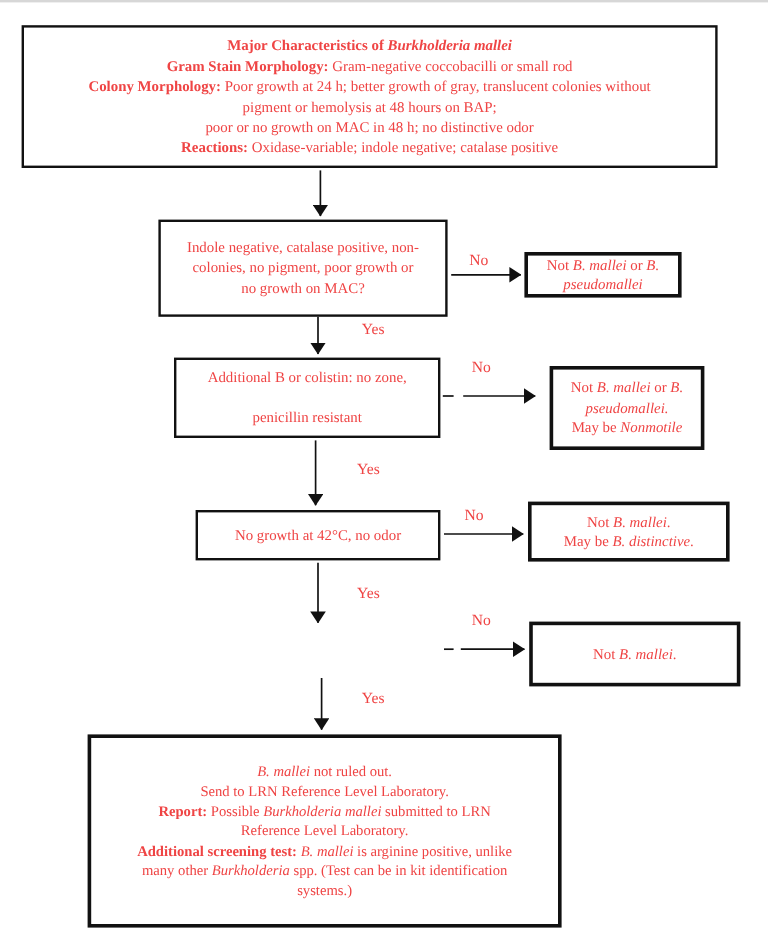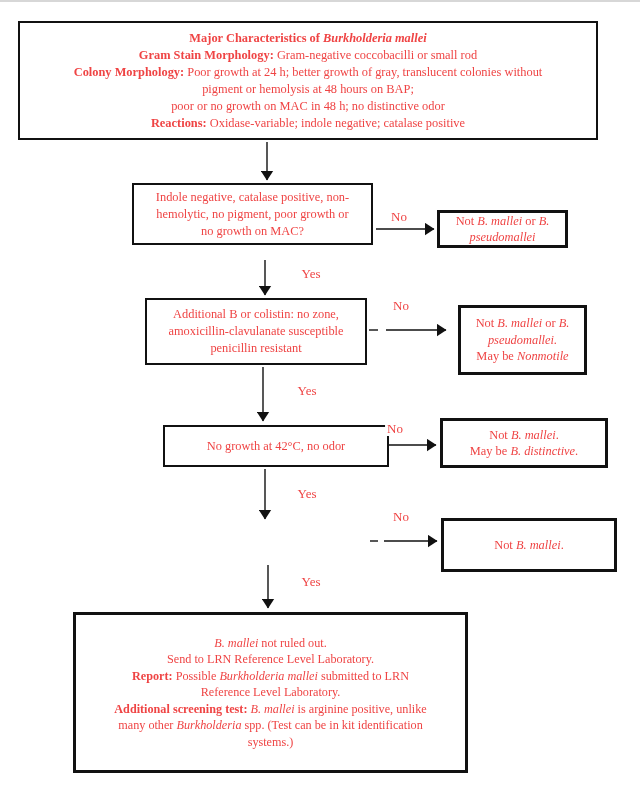--- a/index.html
+++ b/index.html
@@ -76,37 +76,37 @@
     <path d="M386,330 L446,330" stroke="#111111" stroke-width="1.4" fill="none" marker-end="url(#ah)"></path>
     <path d="M370,445 L436,445" stroke="#111111" stroke-width="1.4" fill="none" marker-end="url(#ah)"></path>
     <path d="M370,541 L378,541" stroke="#111111" stroke-width="1.4" fill="none"></path>
     <path d="M384,541 L437,541" stroke="#111111" stroke-width="1.4" fill="none" marker-end="url(#ah)"></path>
   </svg>
 
   <div class="box" style="left:18px; top:21px; width:580px; height:119px;">
     <div class="txt"><span class="b">Major Characteristics of </span><span class="b i">Burkholderia mallei</span><br><span class="b">Gram Stain Morphology:</span><span> Gram-negative coccobacilli or small rod</span><br><span class="b">Colony Morphology:</span><span> Poor growth at 24 h; better growth of gray, translucent colonies without</span><br><span>pigment or hemolysis at 48 hours on BAP;</span><br><span>poor or no growth on MAC in 48 h; no distinctive odor</span><br><span class="b">Reactions:</span><span> Oxidase-variable; indole negative; catalase positive</span></div>
   </div>
 
-  <div class="box" style="left:132px; top:183px; width:241px; height:62px;">
-    <div class="txt"><span>Indole negative, catalase positive, non-</span><br><span>hemolytic, no pigment, poor growth or</span><br><span>no growth on MAC?</span></div>
+  <div class="box" style="left:132px; top:183px; width:241px; height:81px;">
+    <div class="txt"><span>Indole negative, catalase positive, non-</span><br><span>colonies, no pigment, poor growth or</span><br><span>no growth on MAC?</span></div>
   </div>
 
   <div class="box outcome" style="left:437px; top:210px; width:131px; height:38px;">
     <div class="txt"><span>Not </span><span class="i">B. mallei</span><span> or </span><span class="i">B.</span><br><span class="i">pseudomallei</span></div>
   </div>
 
   <div class="box" style="left:145px; top:298px; width:222px; height:67px;">
-    <div class="txt"><span>Additional B or colistin: no zone,</span><br><span>amoxicillin-clavulanate susceptible</span><br><span>penicillin resistant</span></div>
+    <div class="txt"><span>Additional B or colistin: no zone,</span><br><br><span>penicillin resistant</span></div>
   </div>
 
   <div class="box outcome" style="left:458px; top:305px; width:129px; height:70px;">
     <div class="txt"><span>Not </span><span class="i">B. mallei</span><span> or </span><span class="i">B.</span><br><span class="i">pseudomallei.</span><br><span>May be </span><span class="i">Nonmotile</span></div>
   </div>
 
-  <div class="box" style="left:163px; top:425px; width:226px; height:42px;">
+  <div class="box" style="left:163px; top:425px; width:204px; height:42px;">
     <div class="txt"><span>No growth at 42°C, no odor</span></div>
   </div>
 
   <div class="box outcome" style="left:440px; top:418px; width:168px; height:50px;">
     <div class="txt"><span>Not </span><span class="i">B. mallei</span><span>.</span><br><span>May be </span><span class="i">B. distinctive</span><span>.</span></div>
   </div>
 
 
   <div class="box outcome" style="left:441px; top:518px; width:176px; height:54px;">
     <div class="txt"><span>Not </span><span class="i">B. mallei</span><span>.</span></div>

